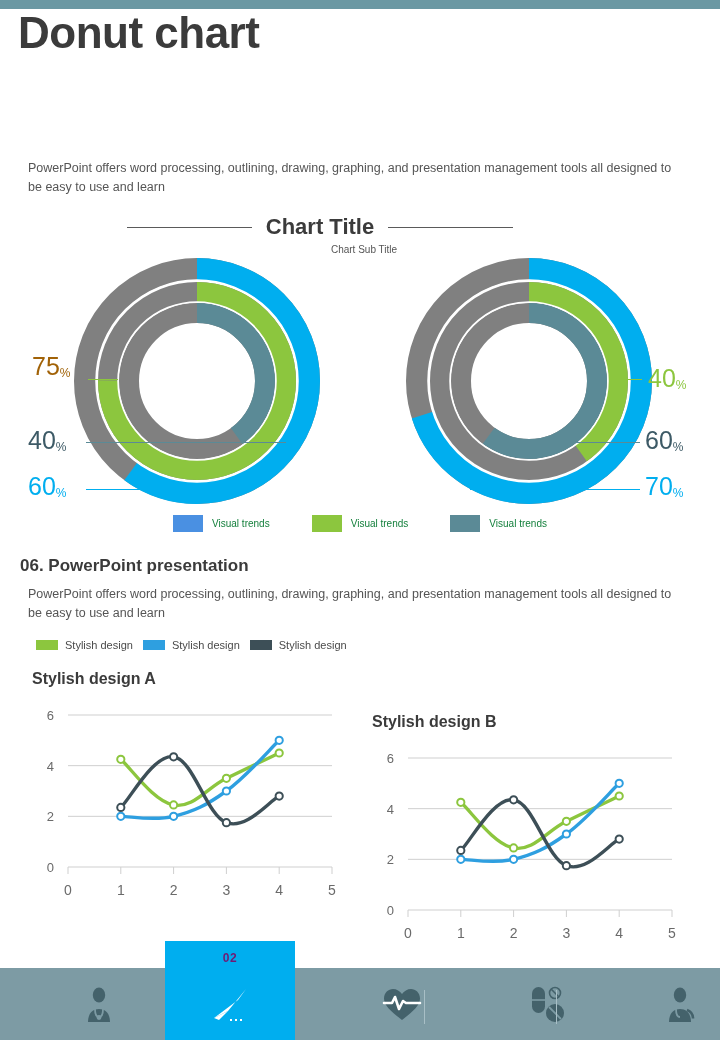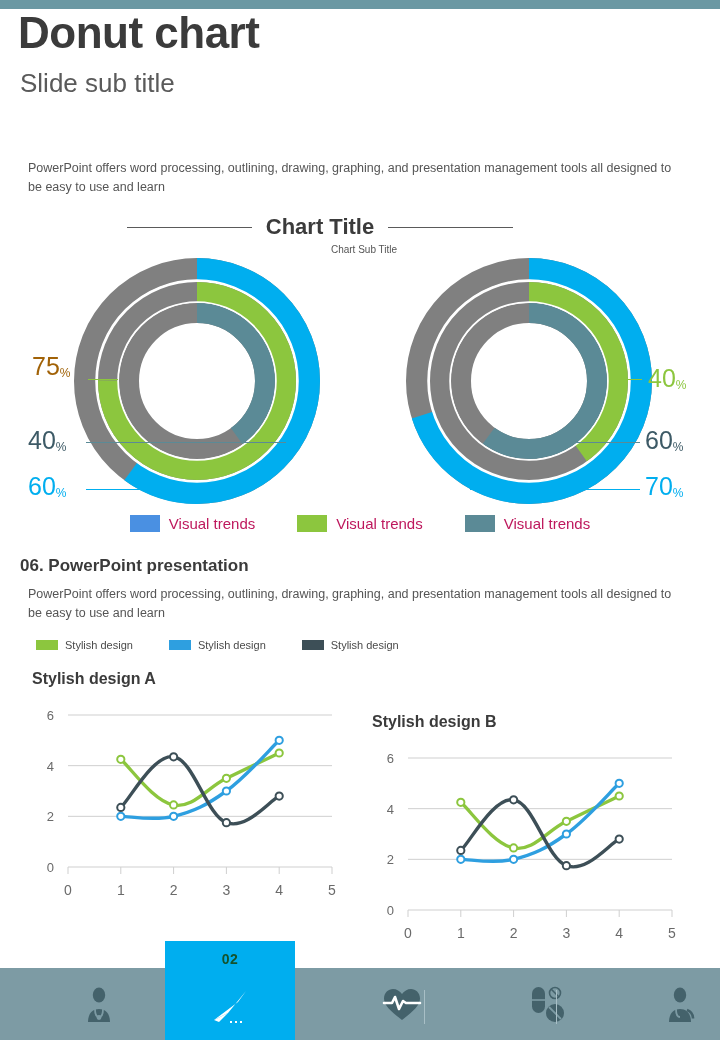--- a/index.html
+++ b/index.html
@@ -66,24 +66,24 @@
   .dlabel .pct { font-size: 12px; vertical-align: baseline; position: relative; top: 2px; }
   .leader { position: absolute; height: 1px; }
 
   
   .legend1 {
     position: absolute; left: 0; top: 515px; width: 720px;
     display: flex; justify-content: center; gap: 42px; align-items: center;
   }
   .legend1 .item { display: flex; align-items: center; gap: 9px; }
   .legend1 .sw { width: 30px; height: 17px; }
-  .legend1 .txt { font-size: 15px; color: #be185d; text-align: right; }
-
-  
-  .legend2 { position: absolute; left: 36px; top: 639px; display: flex; gap: 36px; align-items: center; }
+  .legend1 .txt { font-size: 10px; color: #15803d; text-align: right; }
+
+  
+  .legend2 { position: absolute; left: 36px; top: 639px; display: flex; gap: 10px; align-items: center; }
   .legend2 .item { display: flex; align-items: center; gap: 7px; }
   .legend2 .sw { width: 22px; height: 10px; }
   .legend2 .txt { font-size: 11px; color: #4a4a4a; }
 
   
   .linechart { position: absolute; top: 665px; width: 330px; height: 250px; }
   #lc-left  { left: 20px; }
   #lc-right { left: 360px; margin-top: 43px; }
   .lc-title { position: absolute; left: 12px; top: 5px; font-size: 16px; font-weight: bold; color: #3b3b3b; }
   .linechart svg { position: absolute; left: 0; top: 32px; }
@@ -92,32 +92,31 @@
   .navbar { position: absolute; left: 0; top: 968px; width: 720px; height: 72px; background: #7d9ba4; }
   .navitem {
     position: absolute; top: 968px; height: 72px; width: 144px;
     display: flex; align-items: center; justify-content: center;
   }
   .navdiv { position: absolute; top: 990px; width: 1px; height: 34px; background: #a8bfc6; }
   .active-tab {
     position: absolute; left: 165px; top: 941px; width: 130px; height: 99px;
     background: #00aeef; display: flex; flex-direction: column; align-items: center;
   }
-  .active-tab .num { font-size: 14px; font-weight: bold; color: #14532d; margin-top: 10px; letter-spacing: 0.5px; }
+  .active-tab .num { font-size: 12px; font-weight: bold; color: #701a75; margin-top: 10px; letter-spacing: 0.5px; }
   .active-tab .ic { margin-top: 22px; }
 </style>
 </head>
 <body>
 
 <div class="page">
 
   <div class="topbar"></div>
 
   <div class="slide-title">Donut chart</div>
-  <div class="slide-subtitle">Slide sub title</div>
 
   <div class="sec-body" id="sec1-body">PowerPoint offers word processing, outlining, drawing, graphing, and presentation management tools all designed to be easy to use and learn</div>
 
   <div class="chart-title-wrap">
     <div class="rule"></div>
     <div class="chart-title">Chart Title</div>
     <div class="rule"></div>
   </div>
   <div class="chart-subtitle">Chart Sub Title</div>
 

